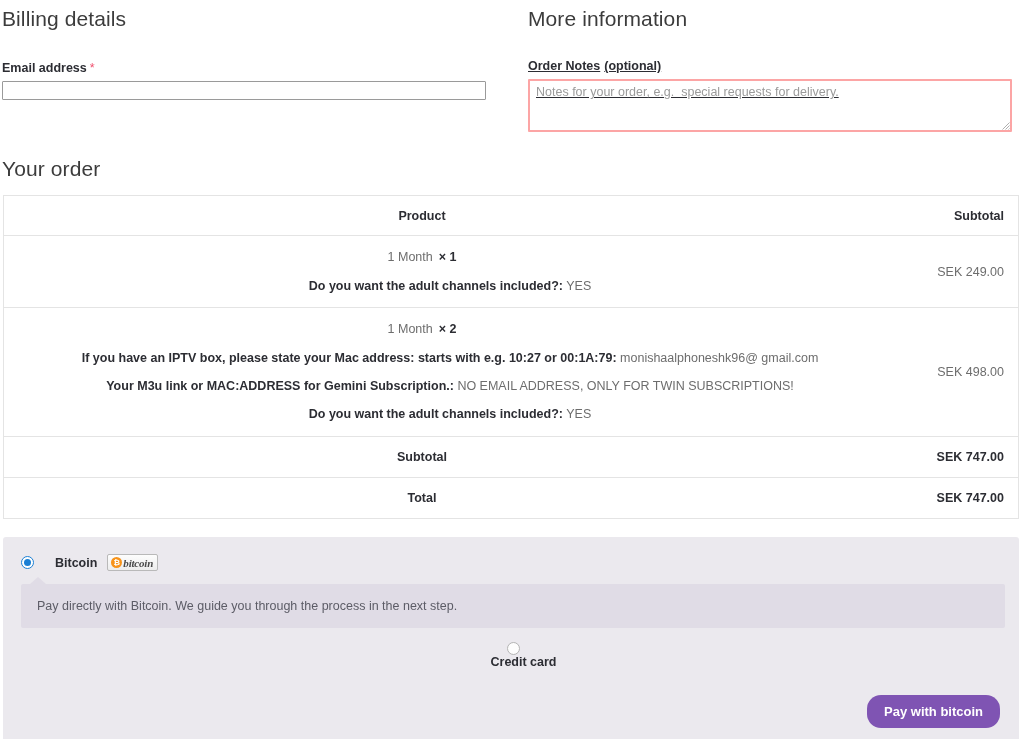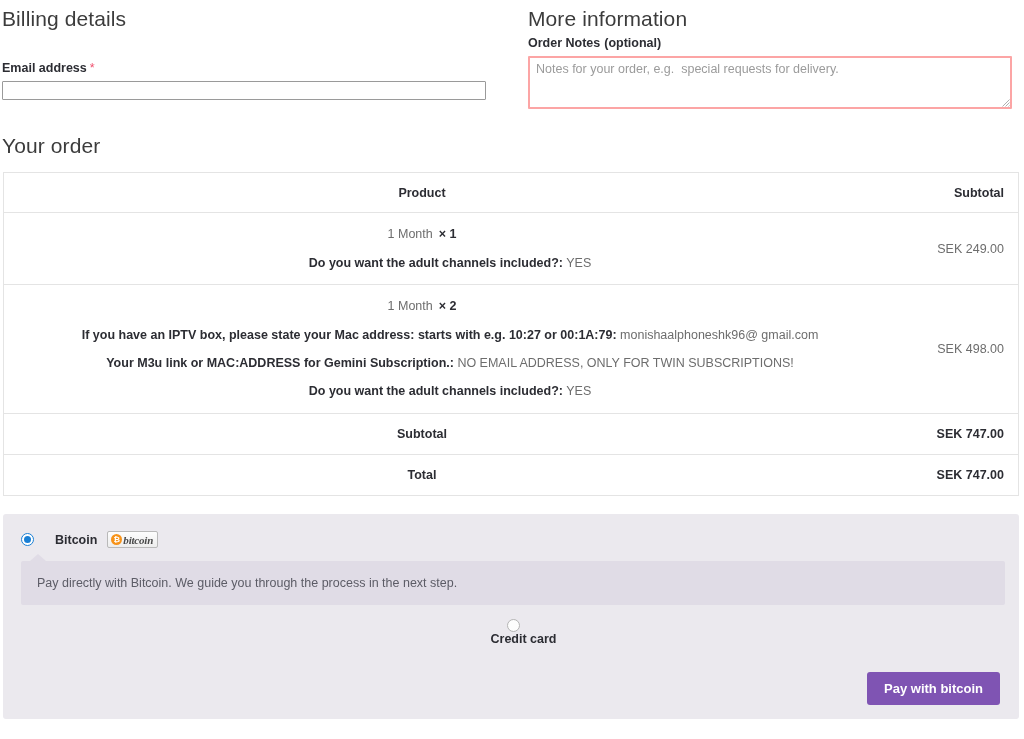--- a/index.html
+++ b/index.html
@@ -85,21 +85,21 @@
     display: flex;
     gap: 34px;
     margin-top: 16px;
   }
   .name-col { width: 226px; }
   .name-col .text-input { width: 226px; }
 
   .email-block { margin-top: 14px; }
   .email-block .text-input { width: 484px; }
 
-  .notes-block { margin-top: 5px; }
+  .notes-block { margin-top: 28px; text-decoration: underline; }
   .notes-area {
     box-sizing: border-box;
     width: 484px;
     height: 53px;
     border: 2px solid #fca5a5;
     border-radius: 1px;
     background: #ffffff;
     font-family: "Liberation Sans", sans-serif;
     font-size: 12.5px;
     color: #2c2d33;
@@ -315,21 +315,21 @@
     margin-top: 26px;
     padding-right: 5px;
   }
   .btn-pay {
     background: #7f54b3;
     color: #ffffff;
     font-family: "Liberation Sans", sans-serif;
     font-size: 13px;
     font-weight: bold;
     border: none;
-    border-radius: 3px;
+    border-radius: 14px;
     padding: 10px 17px;
     cursor: pointer;
     line-height: 1;
   }
 </style>
 </head>
 <body>
 
 <div class="page">
 

